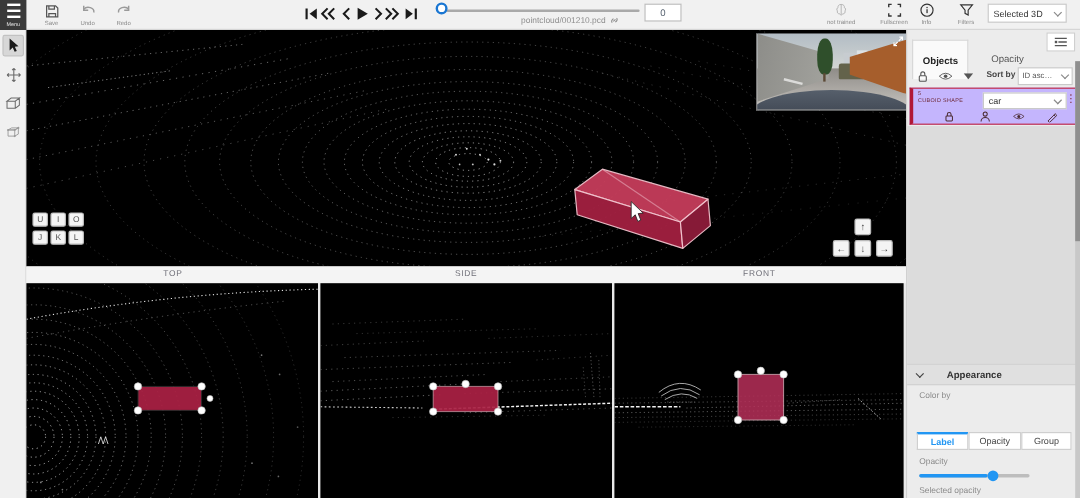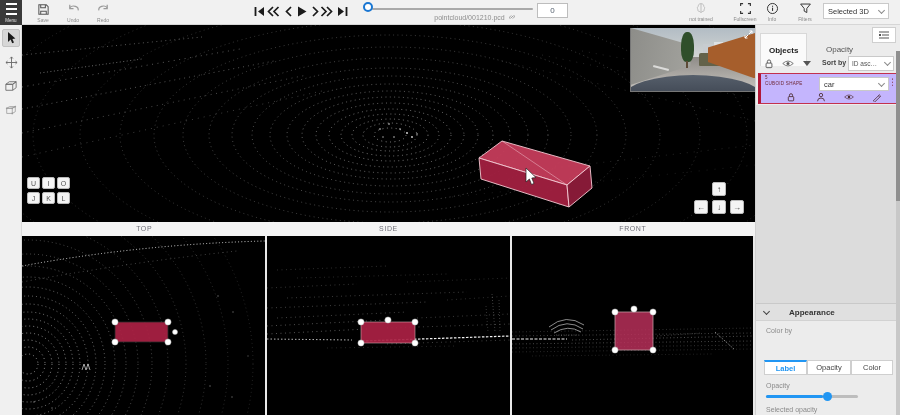--- a/index.html
+++ b/index.html
@@ -537,21 +537,21 @@
         <span class="txt">Appearance</span>
       </div>
       <span class="app-lab" style="top:23px">Color by</span>
       <div class="seg active" style="left:8px;width:43px">
           <span>Label</span>
         </div>
       <div class="seg" style="left:51px;width:44px">
           <span>Opacity</span>
         </div>
       <div class="seg" style="left:95px;width:42px">
-          <span>Color</span>
+          <span>Group</span>
         </div>
 
       <span class="app-lab" style="top:78px">Opacity</span>
       <div class="slider-track" style="top:91px">
         <div class="slider-fill" style="width:62%"></div>
         <div class="slider-thumb" style="left:57px"></div>
       </div>
 
       <span class="app-lab" style="top:102px">Selected opacity</span>
 

